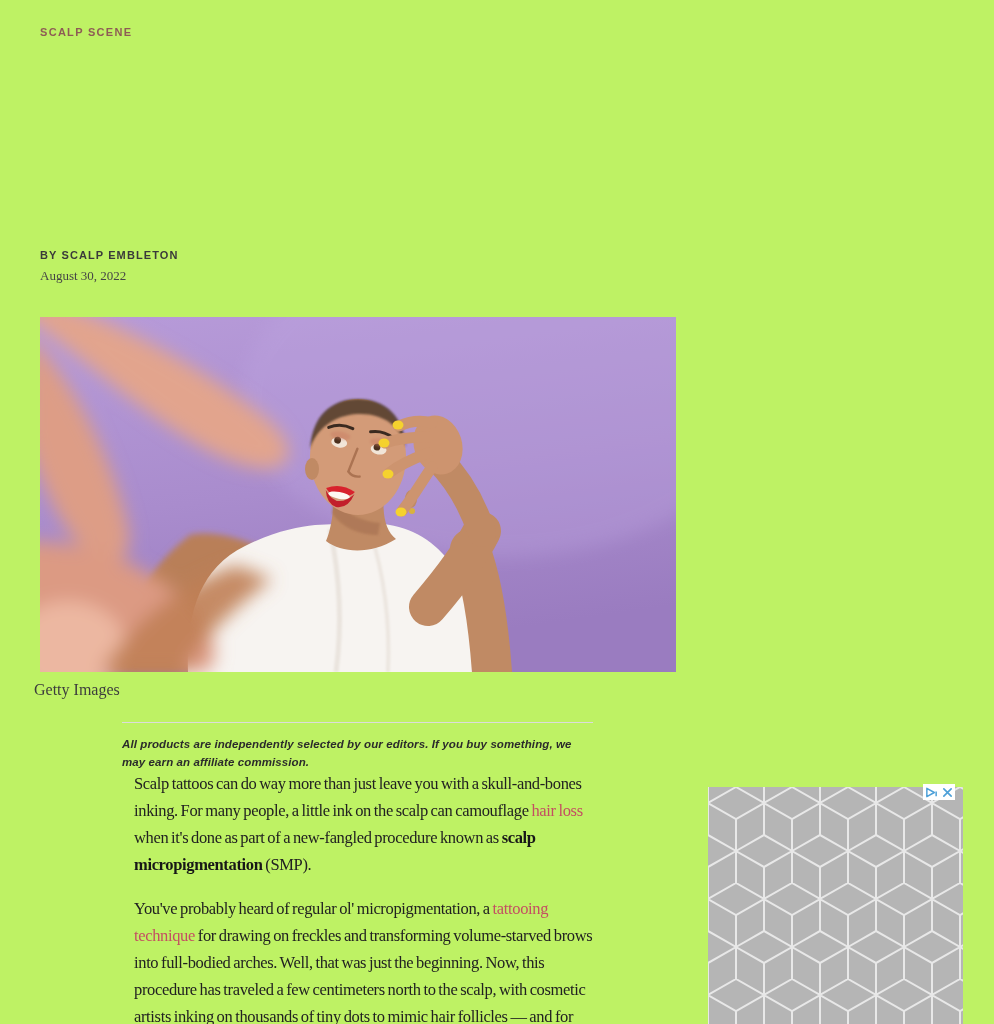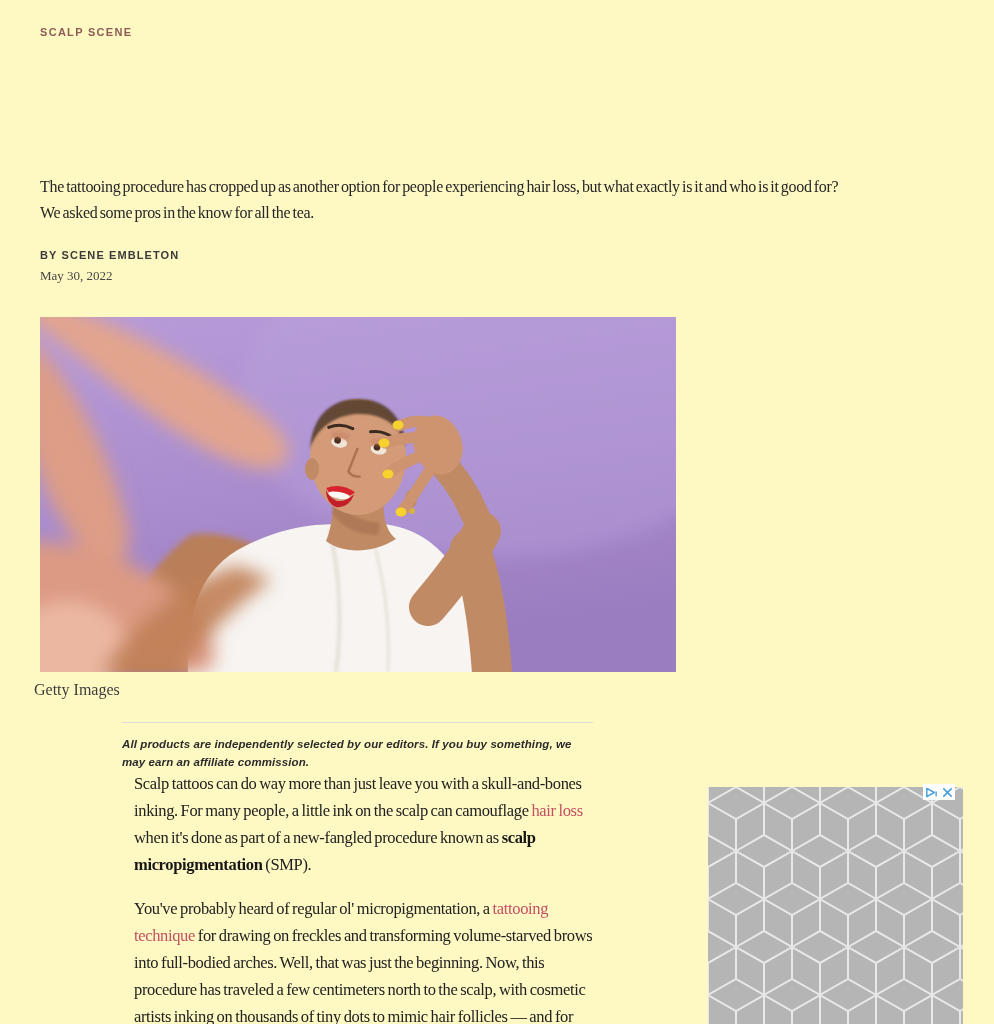--- a/index.html
+++ b/index.html
@@ -1,16 +1,16 @@
 <!DOCTYPE html>
 <html><head>
 <meta charset="utf-8">
 <style>
   html,body{margin:0;padding:0;background:#ffffff;}
-  #frame{position:relative;width:994px;height:1024px;background:#fef9c3;overflow:hidden;
+  #frame{position:relative;width:994px;height:1024px;background:#bef264;overflow:hidden;
          font-family:"Liberation Serif",serif;-webkit-font-smoothing:antialiased;}
 
   .eyebrow{position:absolute;left:40px;top:26px;font-family:"Liberation Sans",sans-serif;
            font-size:11px;font-weight:700;letter-spacing:1.3px;color:#8e5c55;}
 
   h1.headline{position:absolute;left:40px;top:50px;margin:0;width:930px;
               font-family:"Liberation Serif",serif;font-weight:700;color:#1d1d1d;
               font-size:39px;line-height:48px;letter-spacing:-0.6px;}
   h1.headline span{display:block;}
 
@@ -42,24 +42,23 @@
            justify-content:center;cursor:pointer;}
 </style>
 </head>
 <body>
 
 <div id="frame">
 
   <div class="eyebrow">SCALP SCENE</div>
 
 
-  <div class="dek">The tattooing procedure has cropped up as another option for people experiencing hair loss, but what exactly is it and who is it good for? We asked some pros in the know for all the tea.</div>
 
-  <div class="byline">BY SCENE EMBLETON</div>
-  <div class="pubdate">May 30, 2022</div>
+  <div class="byline">BY SCALP EMBLETON</div>
+  <div class="pubdate">August 30, 2022</div>
 
   <div class="hero">
     <svg width="636" height="355" viewBox="0 0 636 355">
       <defs>
         <linearGradient id="bgGrad" x1="0" y1="0" x2="0.25" y2="1">
           <stop offset="0" stop-color="#b79bd9"></stop>
           <stop offset="0.55" stop-color="#a98ccd"></stop>
           <stop offset="1" stop-color="#9a7cc0"></stop>
         </linearGradient>
         <filter id="fHeavy" x="-40%" y="-40%" width="180%" height="180%">

